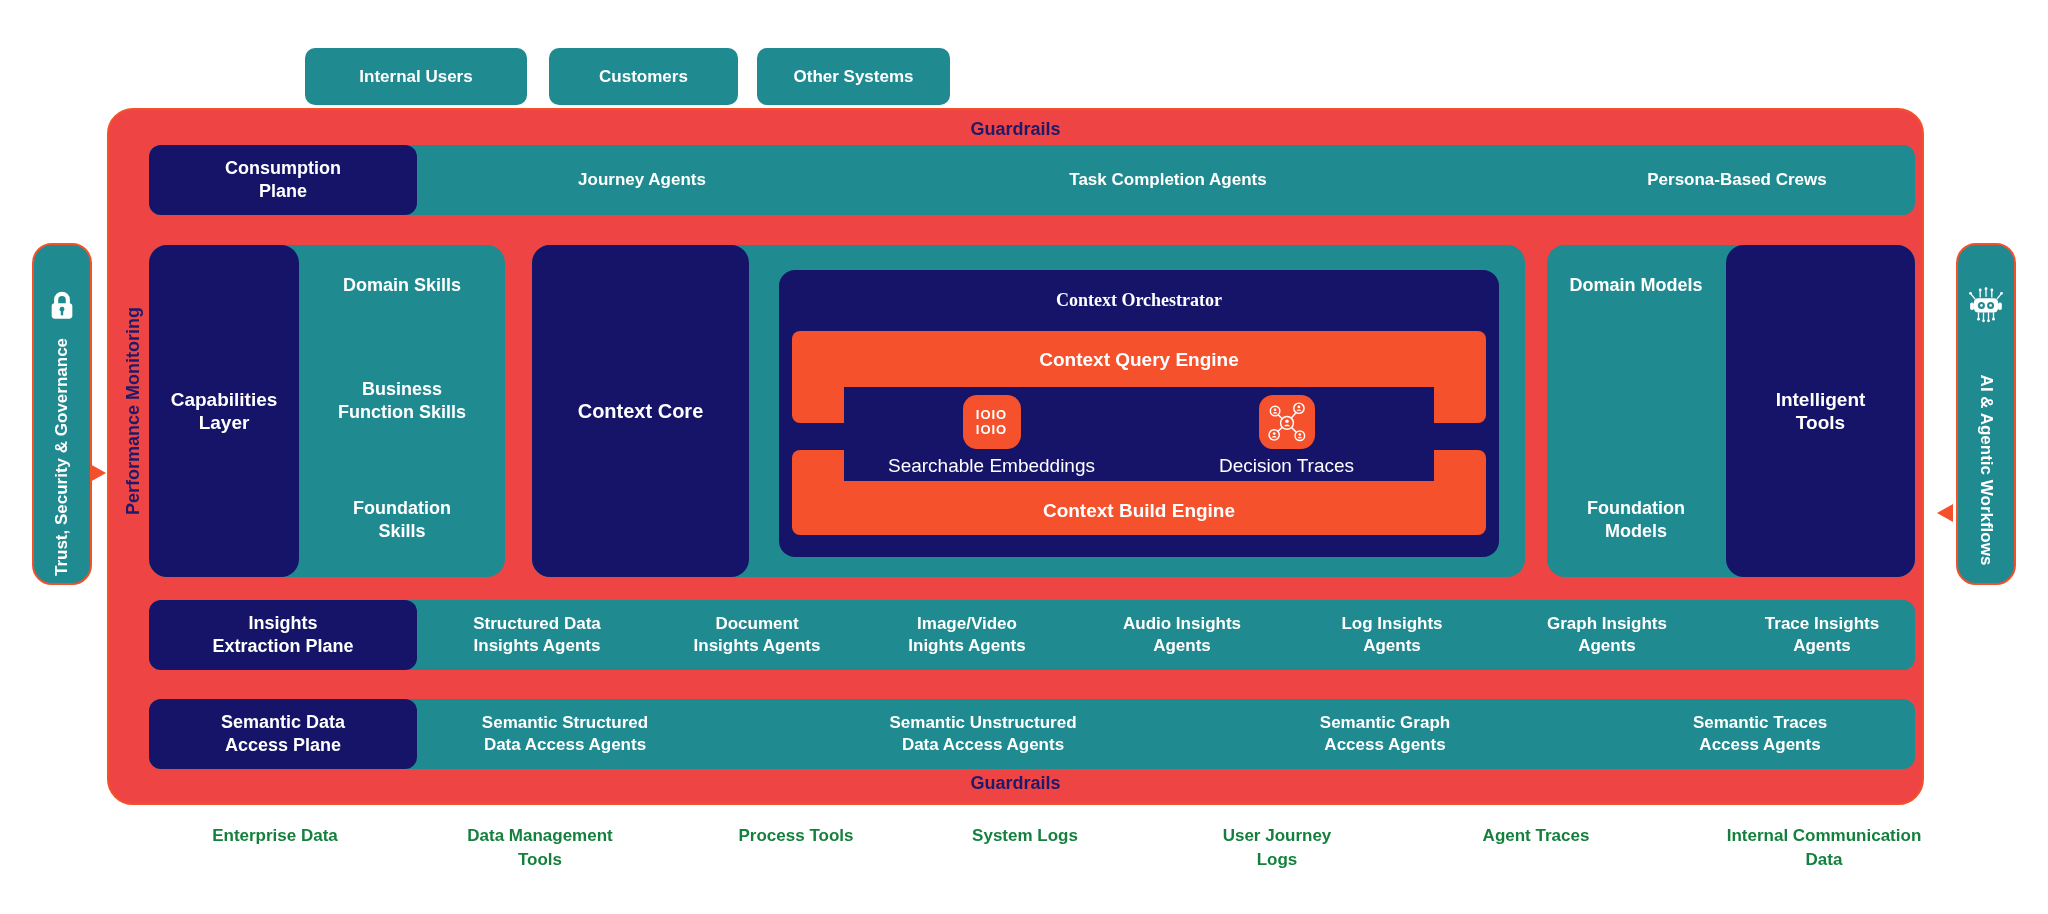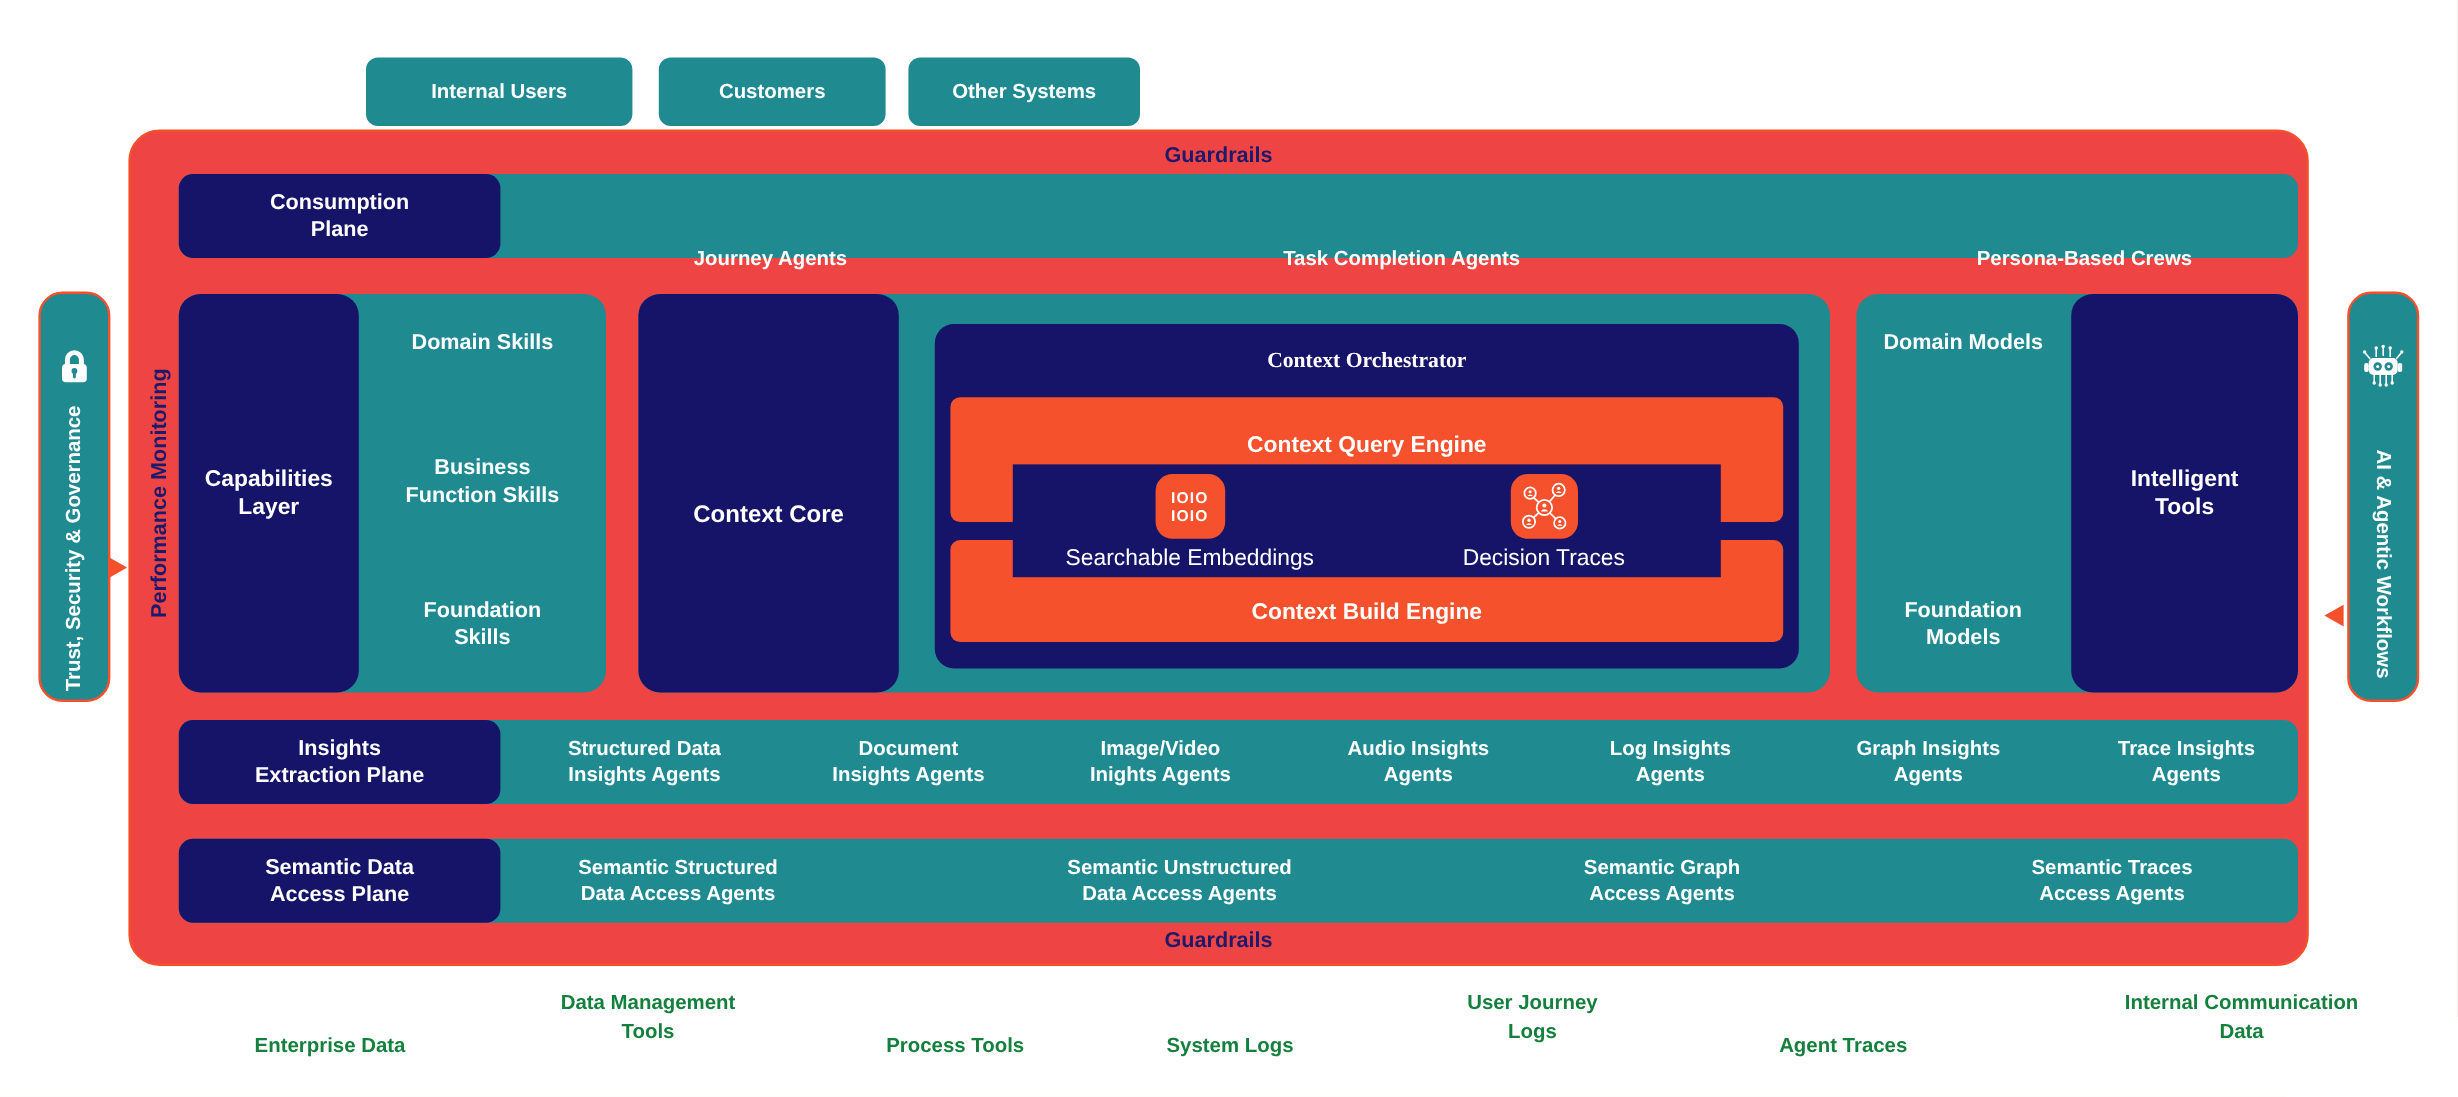--- a/index.html
+++ b/index.html
@@ -14,21 +14,21 @@
          border:2.5px solid #F3502B;border-radius:26px;box-sizing:border-box;}
   .guard{left:0;right:0;text-align:center;color:#1D1A6B;font-weight:bold;font-size:18px;}
   
   .tealbar{background:#208A91;border-radius:12px;}
   .tealbox{background:#208A91;border-radius:18px;}
   .plane{background:#151468;color:#fff;font-weight:bold;font-size:18px;border-radius:12px;
          display:flex;align-items:center;justify-content:center;text-align:center;line-height:23px;}
   .plane.big{border-radius:18px;font-size:19px;}
   .rowlbl{position:absolute;top:50%;transform:translate(-50%,-50%);color:#fff;font-weight:bold;
           font-size:17px;line-height:22px;text-align:center;}
-  .nowrap{white-space:nowrap;margin-top:36px;}
+  .nowrap{white-space:nowrap;}
   .taglbl{position:absolute;transform:translate(-50%,-50%);color:#fff;font-weight:bold;
           font-size:18px;line-height:23px;text-align:center;}
   
   .orch{background:#151468;border-radius:16px;}
   .orange-bar{position:absolute;background:#F5512D;border-radius:8px;color:#fff;font-weight:bold;
               font-size:19px;text-align:center;z-index:1;}
   .band{position:absolute;background:#151468;z-index:2;display:flex;}
   .band-cell{flex:1;display:flex;flex-direction:column;align-items:center;}
   .band-lbl{color:#fff;font-size:19px;margin-top:6px;}
   .ioio{width:58px;height:54px;background:#F5512D;border-radius:14px;margin-top:8px;
@@ -143,21 +143,21 @@
     </div>
 
     <div class="tealbox abs" style="left:423px;top:135px;width:993px;height:332px">
       <div class="plane big abs" style="left:0;top:0;width:217px;height:332px;font-size:20px">
         <span class="nowrap">Context Core</span>
       </div>
 
       <div class="orch abs" style="left:247px;top:25px;width:720px;height:287px">
         <div class="orch-title">Context Orchestrator</div>
 
-        <div class="orange-bar" style="left:13px;top:61px;width:694px;height:88px;padding-top:16px">
+        <div class="orange-bar" style="left:13px;top:61px;width:694px;height:88px;padding-top:4px">
           <div style="margin-top:14px">Context Query Engine</div>
         </div>
 
         <div class="orange-bar" style="left:13px;top:180px;width:694px;height:85px">
           <div style="position:absolute;left:0;right:0;bottom:13px">Context Build Engine</div>
         </div>
 
         <div class="band" style="left:65px;top:117px;width:590px;height:94px">
           <div class="band-cell">
             <div class="ioio">
@@ -233,14 +233,14 @@
       </div>
     </div>
   </div>
 
   <span class="src nowrap" style="left:275px">Enterprise Data</span>
   <span class="src" style="left:540px;width:160px">Data Management Tools</span>
   <span class="src nowrap" style="left:796px">Process Tools</span>
   <span class="src nowrap" style="left:1025px">System Logs</span>
   <span class="src" style="left:1277px;width:125px">User Journey Logs</span>
   <span class="src nowrap" style="left:1536px">Agent Traces</span>
-  <span class="src" style="left:1868px;width:195px">Internal Communication Data</span>
+  <span class="src" style="left:1824px;width:195px">Internal Communication Data</span>
 </div>
 
 </body></html>

